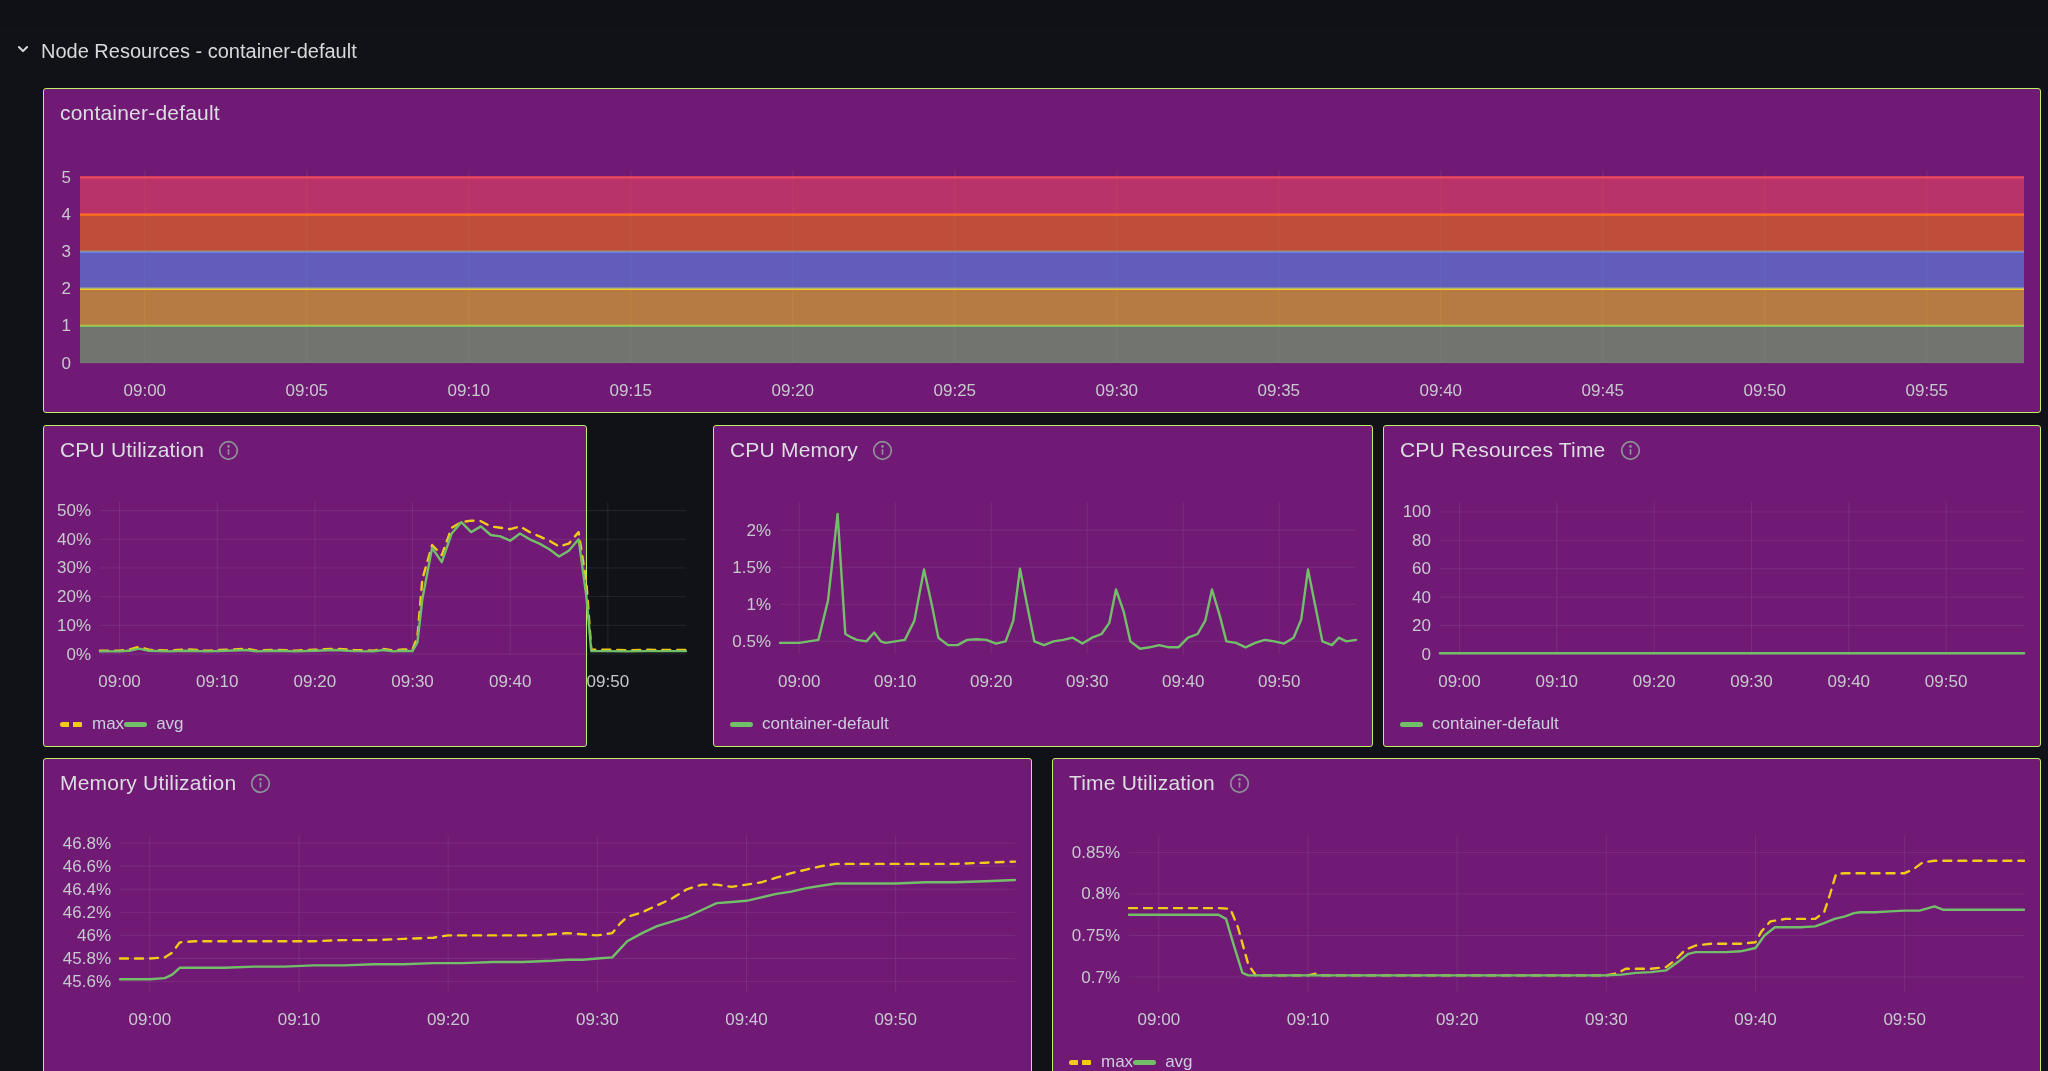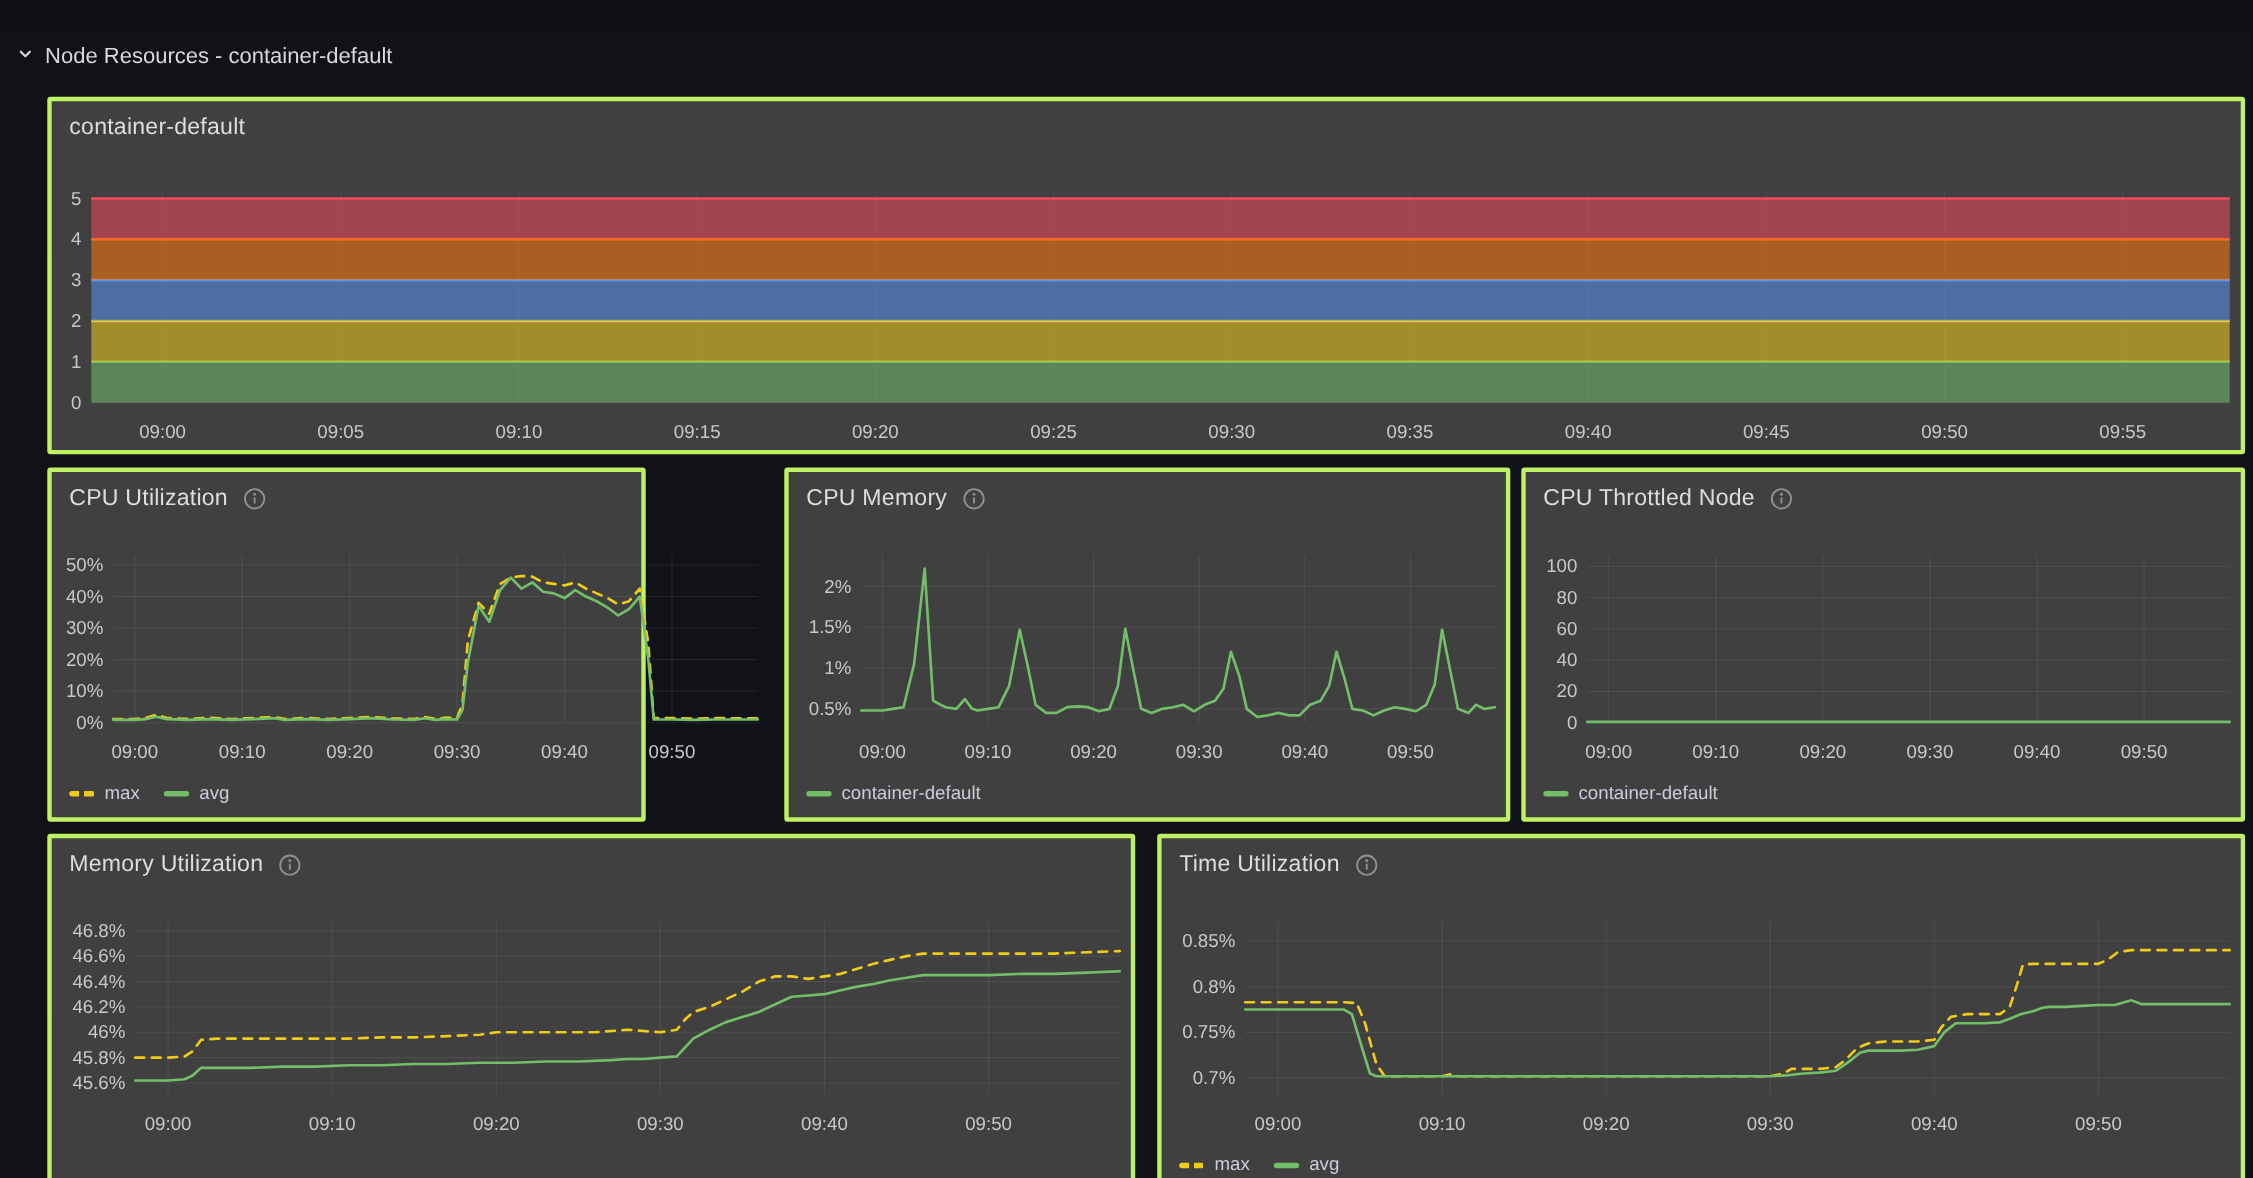--- a/index.html
+++ b/index.html
@@ -1,26 +1,26 @@
 <!DOCTYPE html>
 <html><head>
 <meta charset="utf-8">
 <style>
   html,body{margin:0;padding:0;background:#0f1116;}
   body{font-family:"Liberation Sans",sans-serif;}
   .canvas{position:relative;width:2048px;height:1071px;background:#111217;overflow:hidden;color:#d8d9da;margin-top:27px;}
   .row-header{position:absolute;top:8px;left:16px;height:32px;display:flex;align-items:center;gap:11px;cursor:pointer;}
   .row-title{font-size:20px;color:#d8d9da;}
-  .panel{position:absolute;background:#404040;border:4px solid #bef264;border-radius:3px;box-sizing:border-box;text-align:center;}
+  .panel{position:absolute;background:#701a75;border:1px solid #bef264;border-radius:3px;box-sizing:border-box;text-align:center;}
   .panel-header{position:absolute;top:12px;left:16px;display:flex;align-items:center;gap:14px;z-index:2;}
   .panel-title{margin:0;font-size:21px;font-weight:500;color:#dcdde1;letter-spacing:.2px;cursor:pointer;}
   .info-icon{display:inline-flex;align-items:center;cursor:pointer;}
   .chart{position:absolute;inset:0;z-index:1;}
   .chart svg{display:block;}
-  .panel-legend{position:absolute;left:16px;bottom:12px;display:flex;gap:22px;align-items:center;z-index:2;}
+  .panel-legend{position:absolute;left:16px;bottom:12px;display:flex;align-items:center;z-index:2;}
   .legend-item{display:flex;align-items:center;gap:9px;cursor:pointer;}
   .legend-label{font-size:17px;color:#ccccdc;}
   .swatch{width:23px;height:5px;border-radius:3px;display:inline-block;}
 </style>
 </head>
 <body>
 
 <div class="canvas">
 
   <div class="row-header">
@@ -180,21 +180,21 @@
     <div class="panel-legend">
         <div class="legend-item">
           <span class="swatch" style="background: rgb(115, 191, 105);"></span>
           <span class="legend-label">container-default</span>
         </div>
       </div>
   </section>
 
   <section class="panel" style="left:1383px;top:398px;width:658px;height:322px;">
     <header class="panel-header">
-      <h2 class="panel-title">CPU Throttled Node</h2>
+      <h2 class="panel-title">CPU Resources Time</h2>
       <span class="info-icon">
         <svg viewBox="0 0 16 16" width="21" height="21">
             <circle cx="8" cy="8" r="6.7" fill="none" stroke="#8e9297" stroke-width="1.3"></circle>
             <circle cx="8" cy="4.9" r="1" fill="#8e9297"></circle>
             <rect x="7.35" y="6.9" width="1.3" height="4.4" rx="0.6" fill="#8e9297"></rect>
           </svg>
       </span>
     </header>
     <div class="chart">
         <svg width="656" height="320">

